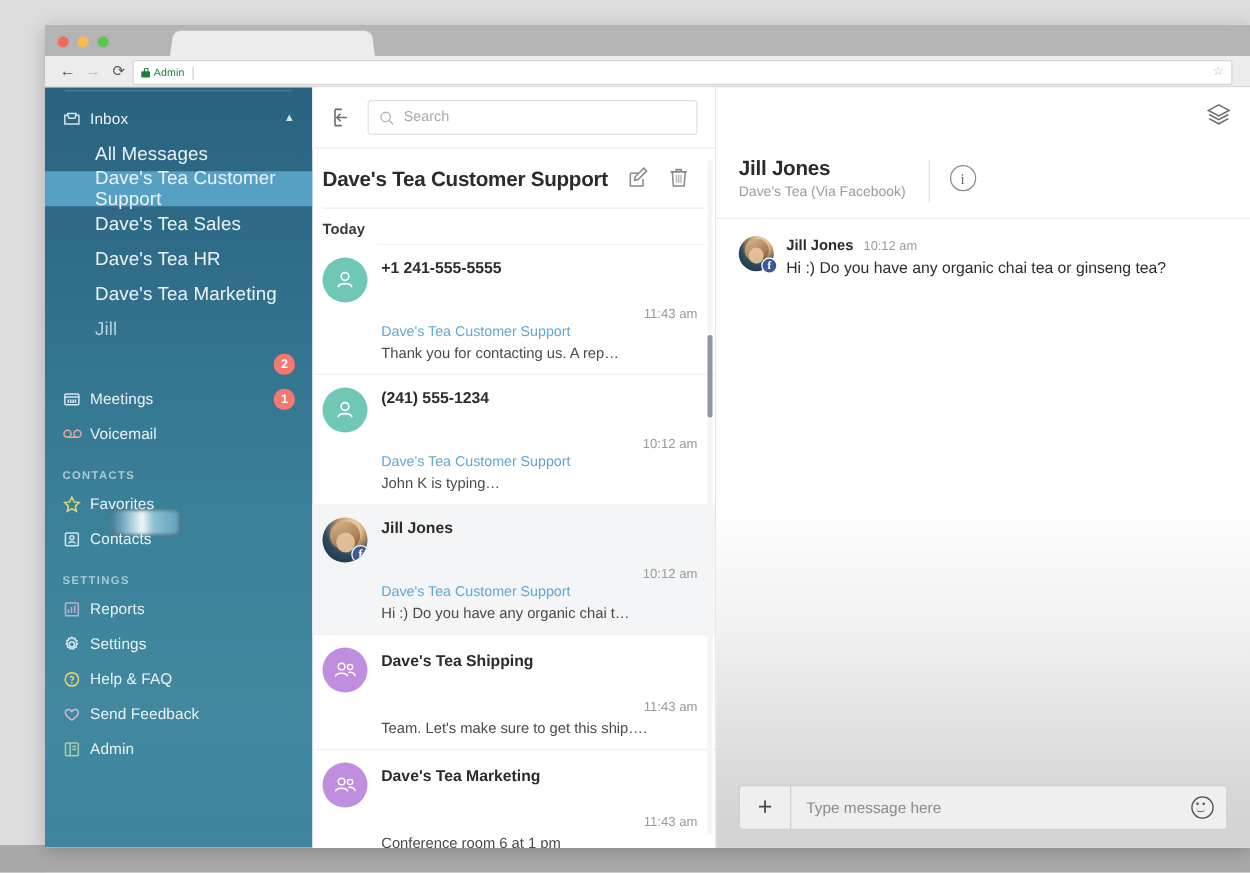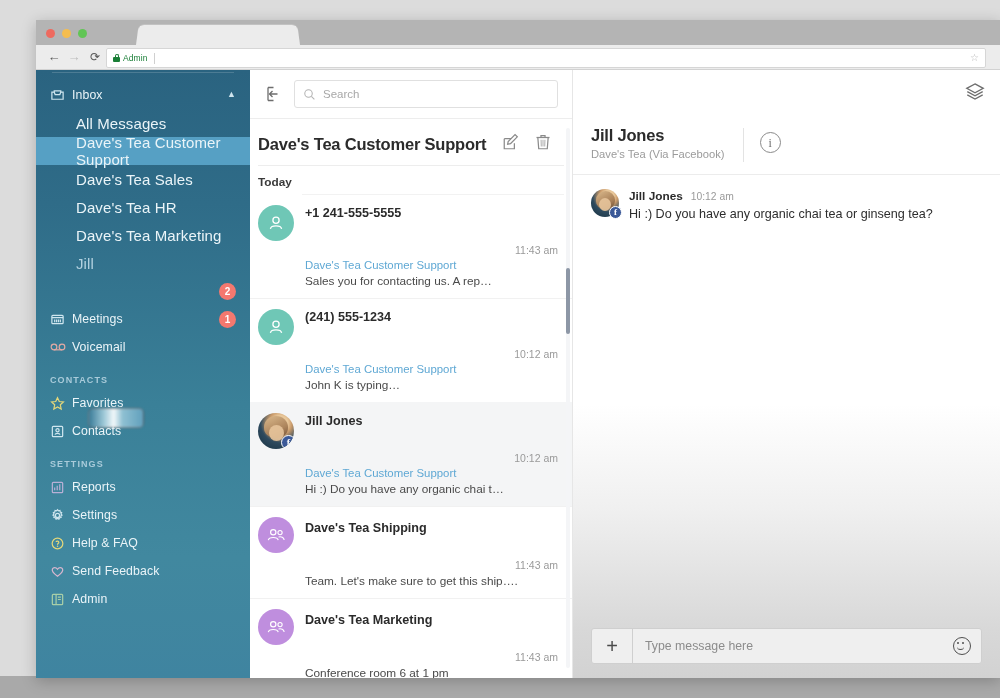--- a/index.html
+++ b/index.html
@@ -415,21 +415,21 @@
               <circle cx="10" cy="7.2" r="3.1" fill="none" stroke="#fff" stroke-width="1.3"></circle>
               <path d="M4.4 15.8 C5.2 11.9 14.8 11.9 15.6 15.8" fill="none" stroke="#fff" stroke-width="1.3"></path>
             </svg>
           </div>
           <div class="cbody">
             <div class="crow1">
               <span class="cname">+1 241-555-5555</span>
               <span class="ctime">11:43 am</span>
             </div>
             <div class="cchan">Dave's Tea Customer Support</div>
-            <div class="cprev">Sales you for contacting us. A rep…</div>
+            <div class="cprev">Thank you for contacting us. A rep…</div>
           </div>
         </div>
 
         <div class="conv">
           <div class="av teal">
             <svg width="20" height="20" viewBox="0 0 20 20">
               <circle cx="10" cy="7.2" r="3.1" fill="none" stroke="#fff" stroke-width="1.3"></circle>
               <path d="M4.4 15.8 C5.2 11.9 14.8 11.9 15.6 15.8" fill="none" stroke="#fff" stroke-width="1.3"></path>
             </svg>
           </div>

